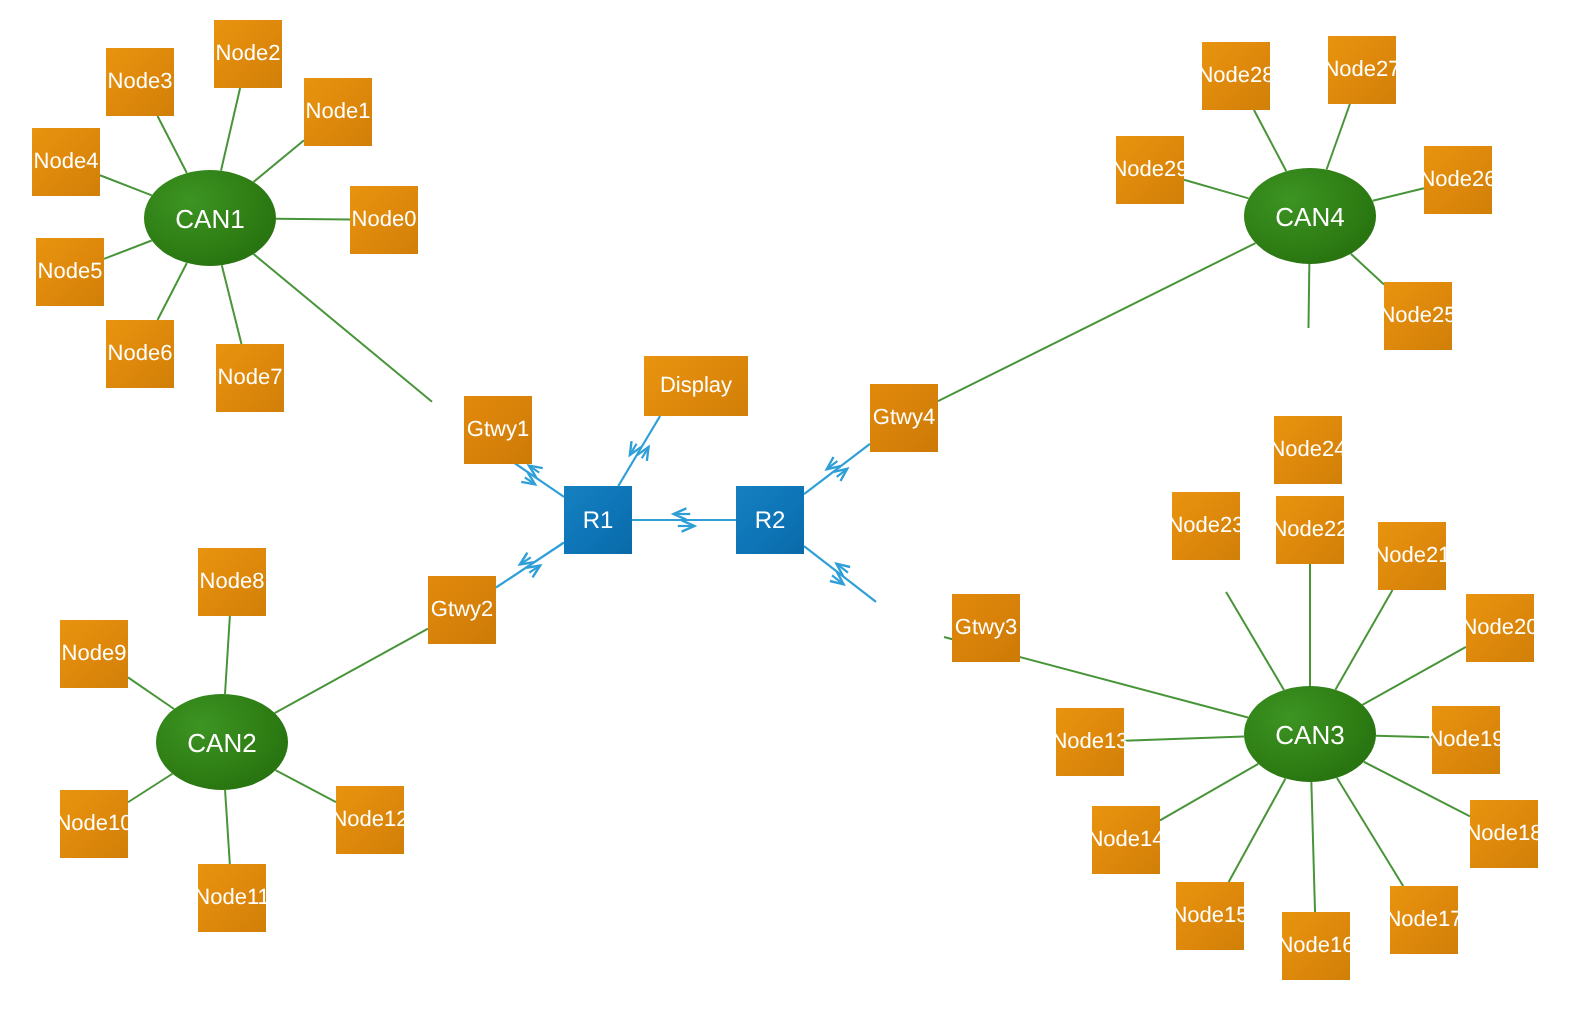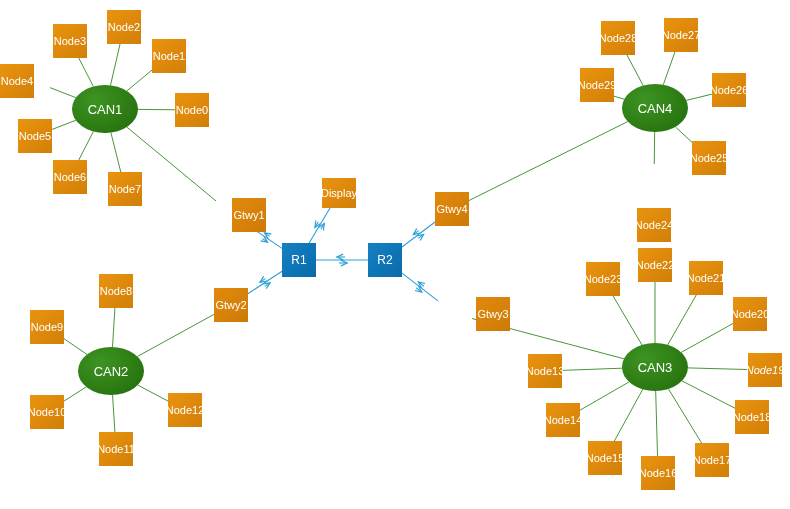--- a/index.html
+++ b/index.html
@@ -105,21 +105,21 @@
     </div>
     <div class="node box" style="left: 152px; top: 39px;">
       <span>Node1</span>
     </div>
     <div class="node box" style="left: 107px; top: 10px;">
       <span>Node2</span>
     </div>
     <div class="node box" style="left: 53px; top: 24px;">
       <span>Node3</span>
     </div>
-    <div class="node box" style="left: 0; top: 64px;">
+    <div class="node box" style="left: 16px; top: 64px;">
       <span>Node4</span>
     </div>
     <div class="node box" style="left: 18px; top: 119px;">
       <span>Node5</span>
     </div>
     <div class="node box" style="left: 53px; top: 160px;">
       <span>Node6</span>
     </div>
     <div class="node box" style="left: 108px; top: 172px;">
       <span>Node7</span>
@@ -150,67 +150,67 @@
     </div>
     <div class="node box" style="left: 641px; top: 456px;">
       <span>Node16</span>
     </div>
     <div class="node box" style="left: 695px; top: 443px;">
       <span>Node17</span>
     </div>
     <div class="node box" style="left: 735px; top: 400px;">
       <span>Node18</span>
     </div>
-    <div class="node box" style="left: 748px; top: 353px; font-style: italic;">
+    <div class="node box" style="left: 716px; top: 353px;">
       <span>Node19</span>
     </div>
     <div class="node box" style="left: 733px; top: 297px;">
       <span>Node20</span>
     </div>
     <div class="node box" style="left: 689px; top: 261px;">
       <span>Node21</span>
     </div>
     <div class="node box" style="left: 638px; top: 248px;">
       <span>Node22</span>
     </div>
-    <div class="node box" style="left: 586px; top: 262px; text-align: right;">
+    <div class="node box" style="left: 586px; top: 246px; text-align: right;">
       <span>Node23</span>
     </div>
     <div class="node box" style="left: 637px; top: 164px; margin-top: 44px;">
       <span>Node24</span>
     </div>
     <div class="node box" style="left: 692px; top: 141px;">
       <span>Node25</span>
     </div>
     <div class="node box" style="left: 712px; top: 73px;">
       <span>Node26</span>
     </div>
     <div class="node box" style="left: 664px; top: 18px;">
       <span>Node27</span>
     </div>
     <div class="node box" style="left: 601px; top: 21px;">
       <span>Node28</span>
     </div>
-    <div class="node box" style="left: 580px; top: 68px;">
+    <div class="node box" style="left: 558px; top: 68px;">
       <span>Node29</span>
     </div>
     <div class="node box gw" style="left: 232px; top: 198px;">
       <span>Gtwy1</span>
     </div>
     <div class="node box gw" style="left: 214px; top: 288px;">
       <span>Gtwy2</span>
     </div>
     <div class="node box gw" style="left: 438px; top: 297px; margin-left: 38px;">
       <span>Gtwy3</span>
     </div>
     <div class="node box gw" style="left: 435px; top: 192px;">
       <span>Gtwy4</span>
     </div>
     <div class="node box router" style="left: 282px; top: 243px;">
       <span>R1</span>
     </div>
     <div class="node box router" style="left: 368px; top: 243px;">
       <span>R2</span>
     </div>
-    <div class="node box" style="left: 322px; top: 178px; width: 34px; height: 30px;">
+    <div class="node box" style="left: 322px; top: 178px; width: 52px; height: 30px;">
       <span>Display</span>
     </div>
   </div>
 
 </body></html>

